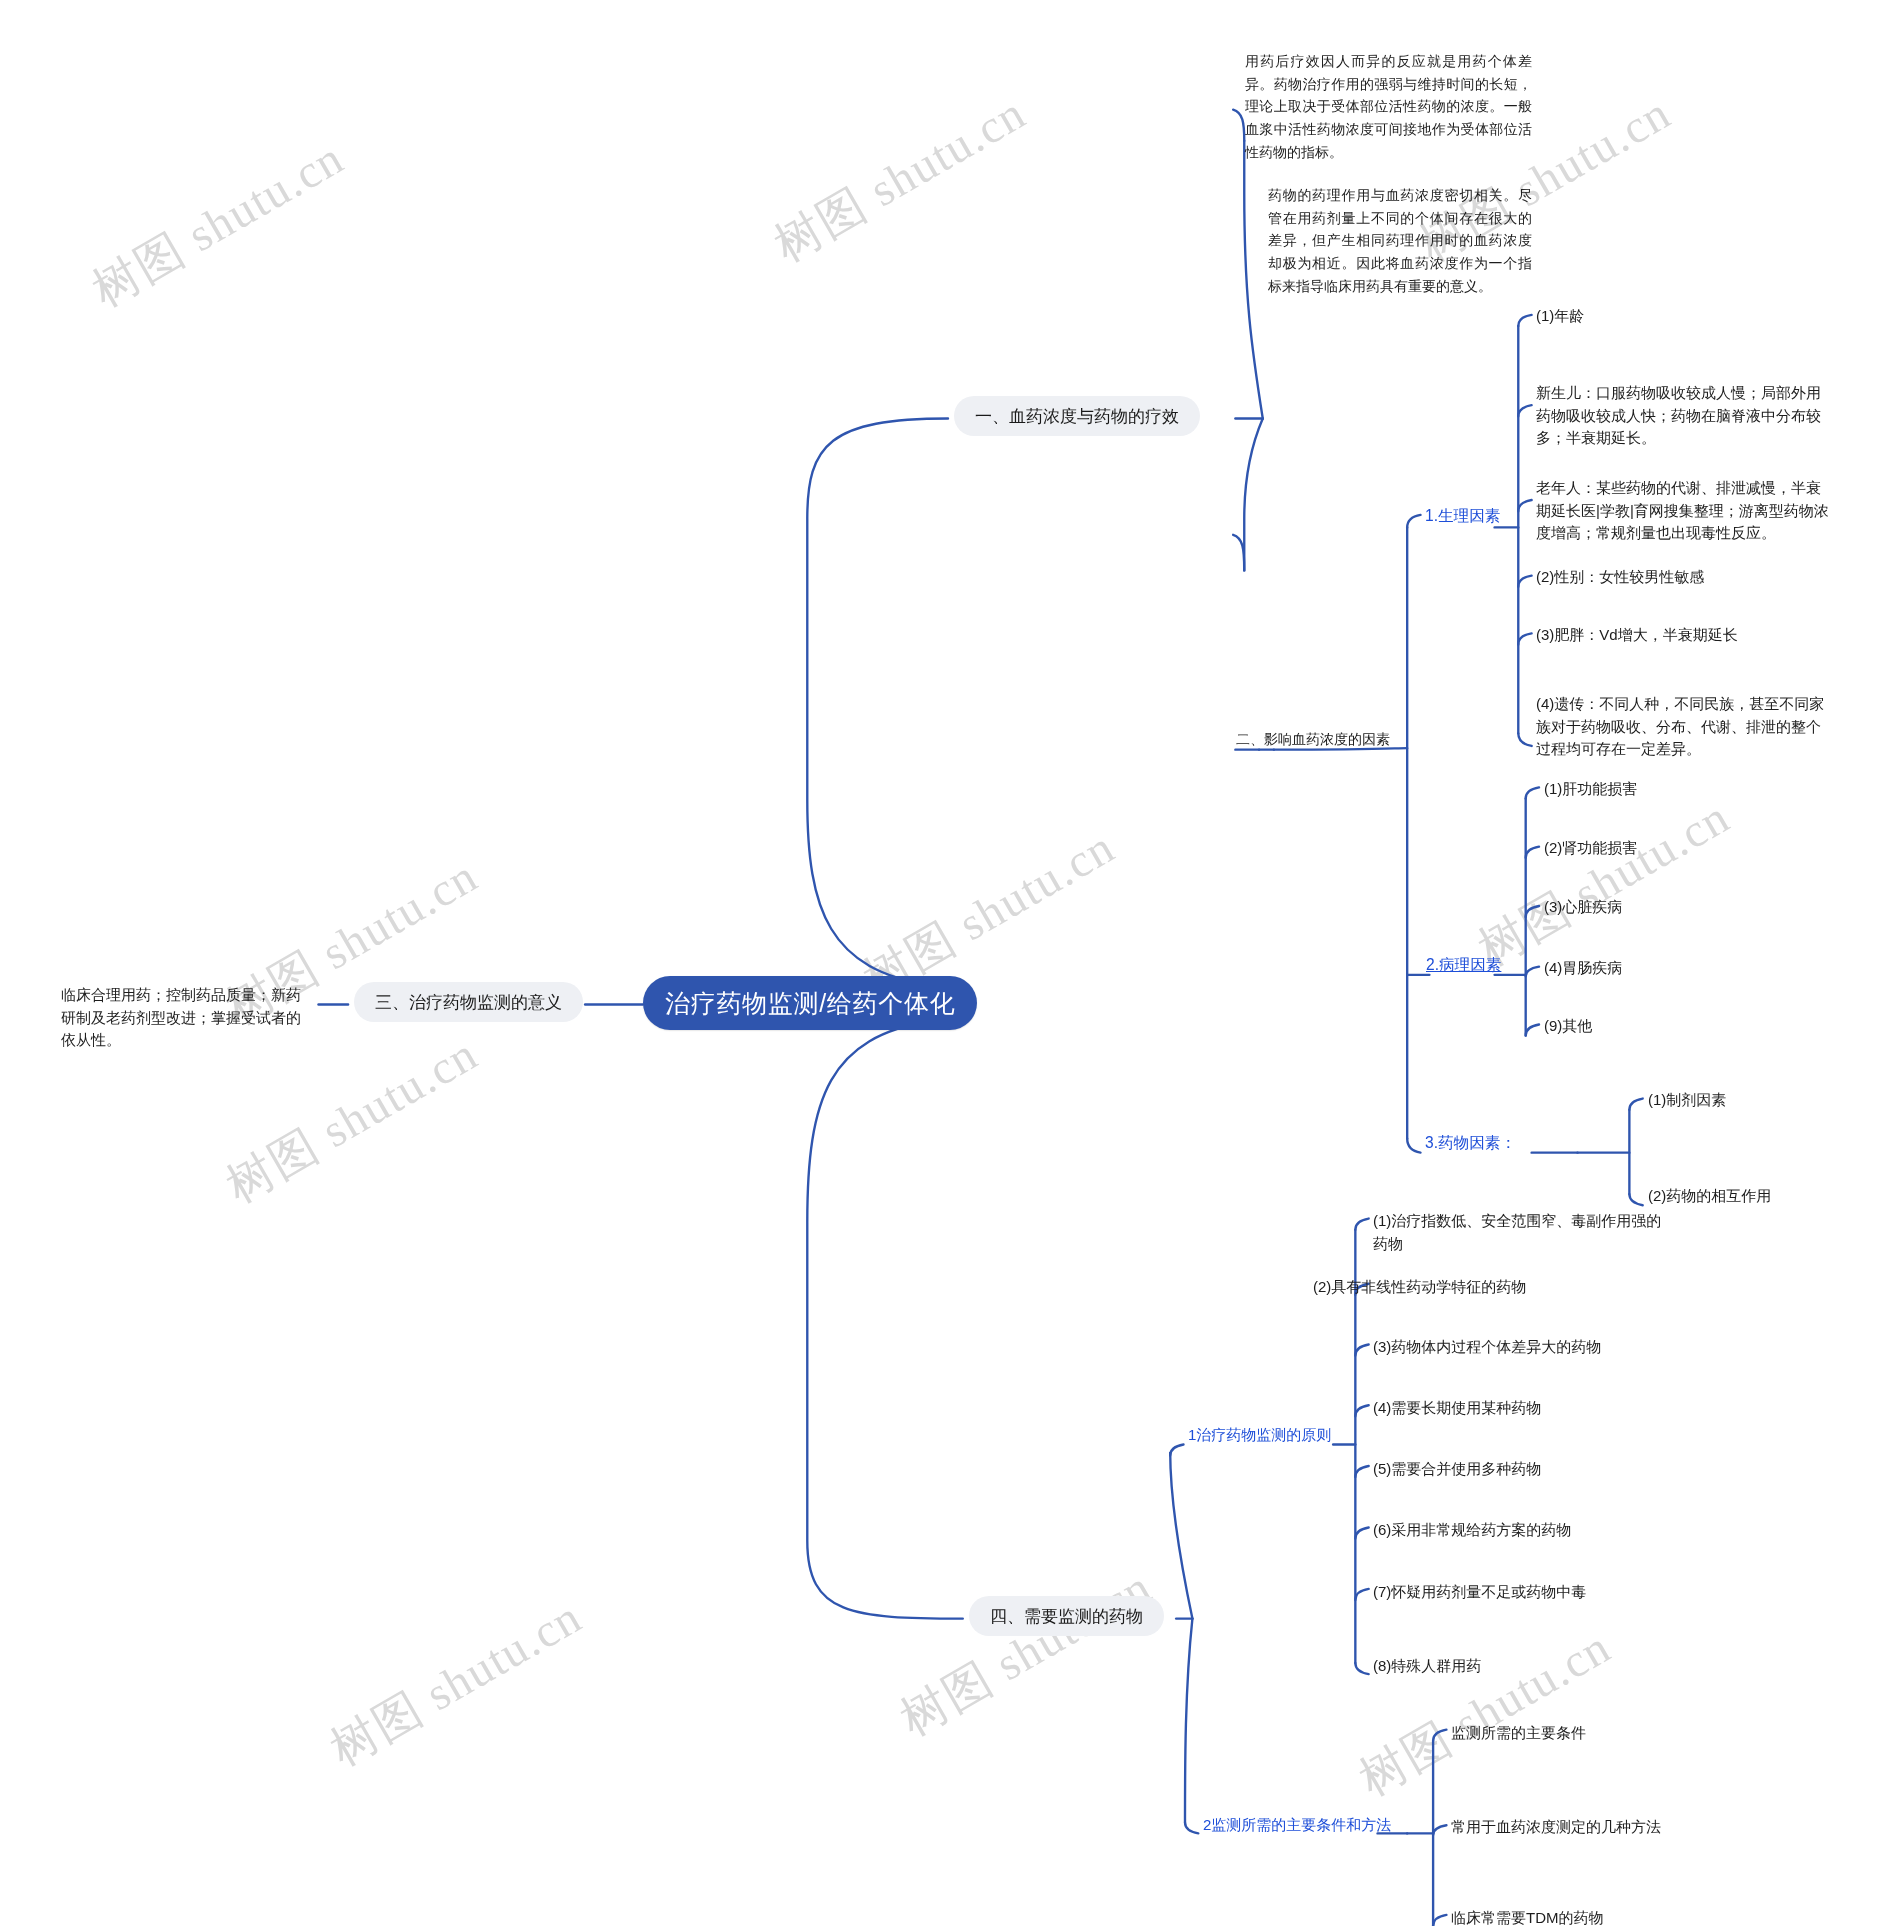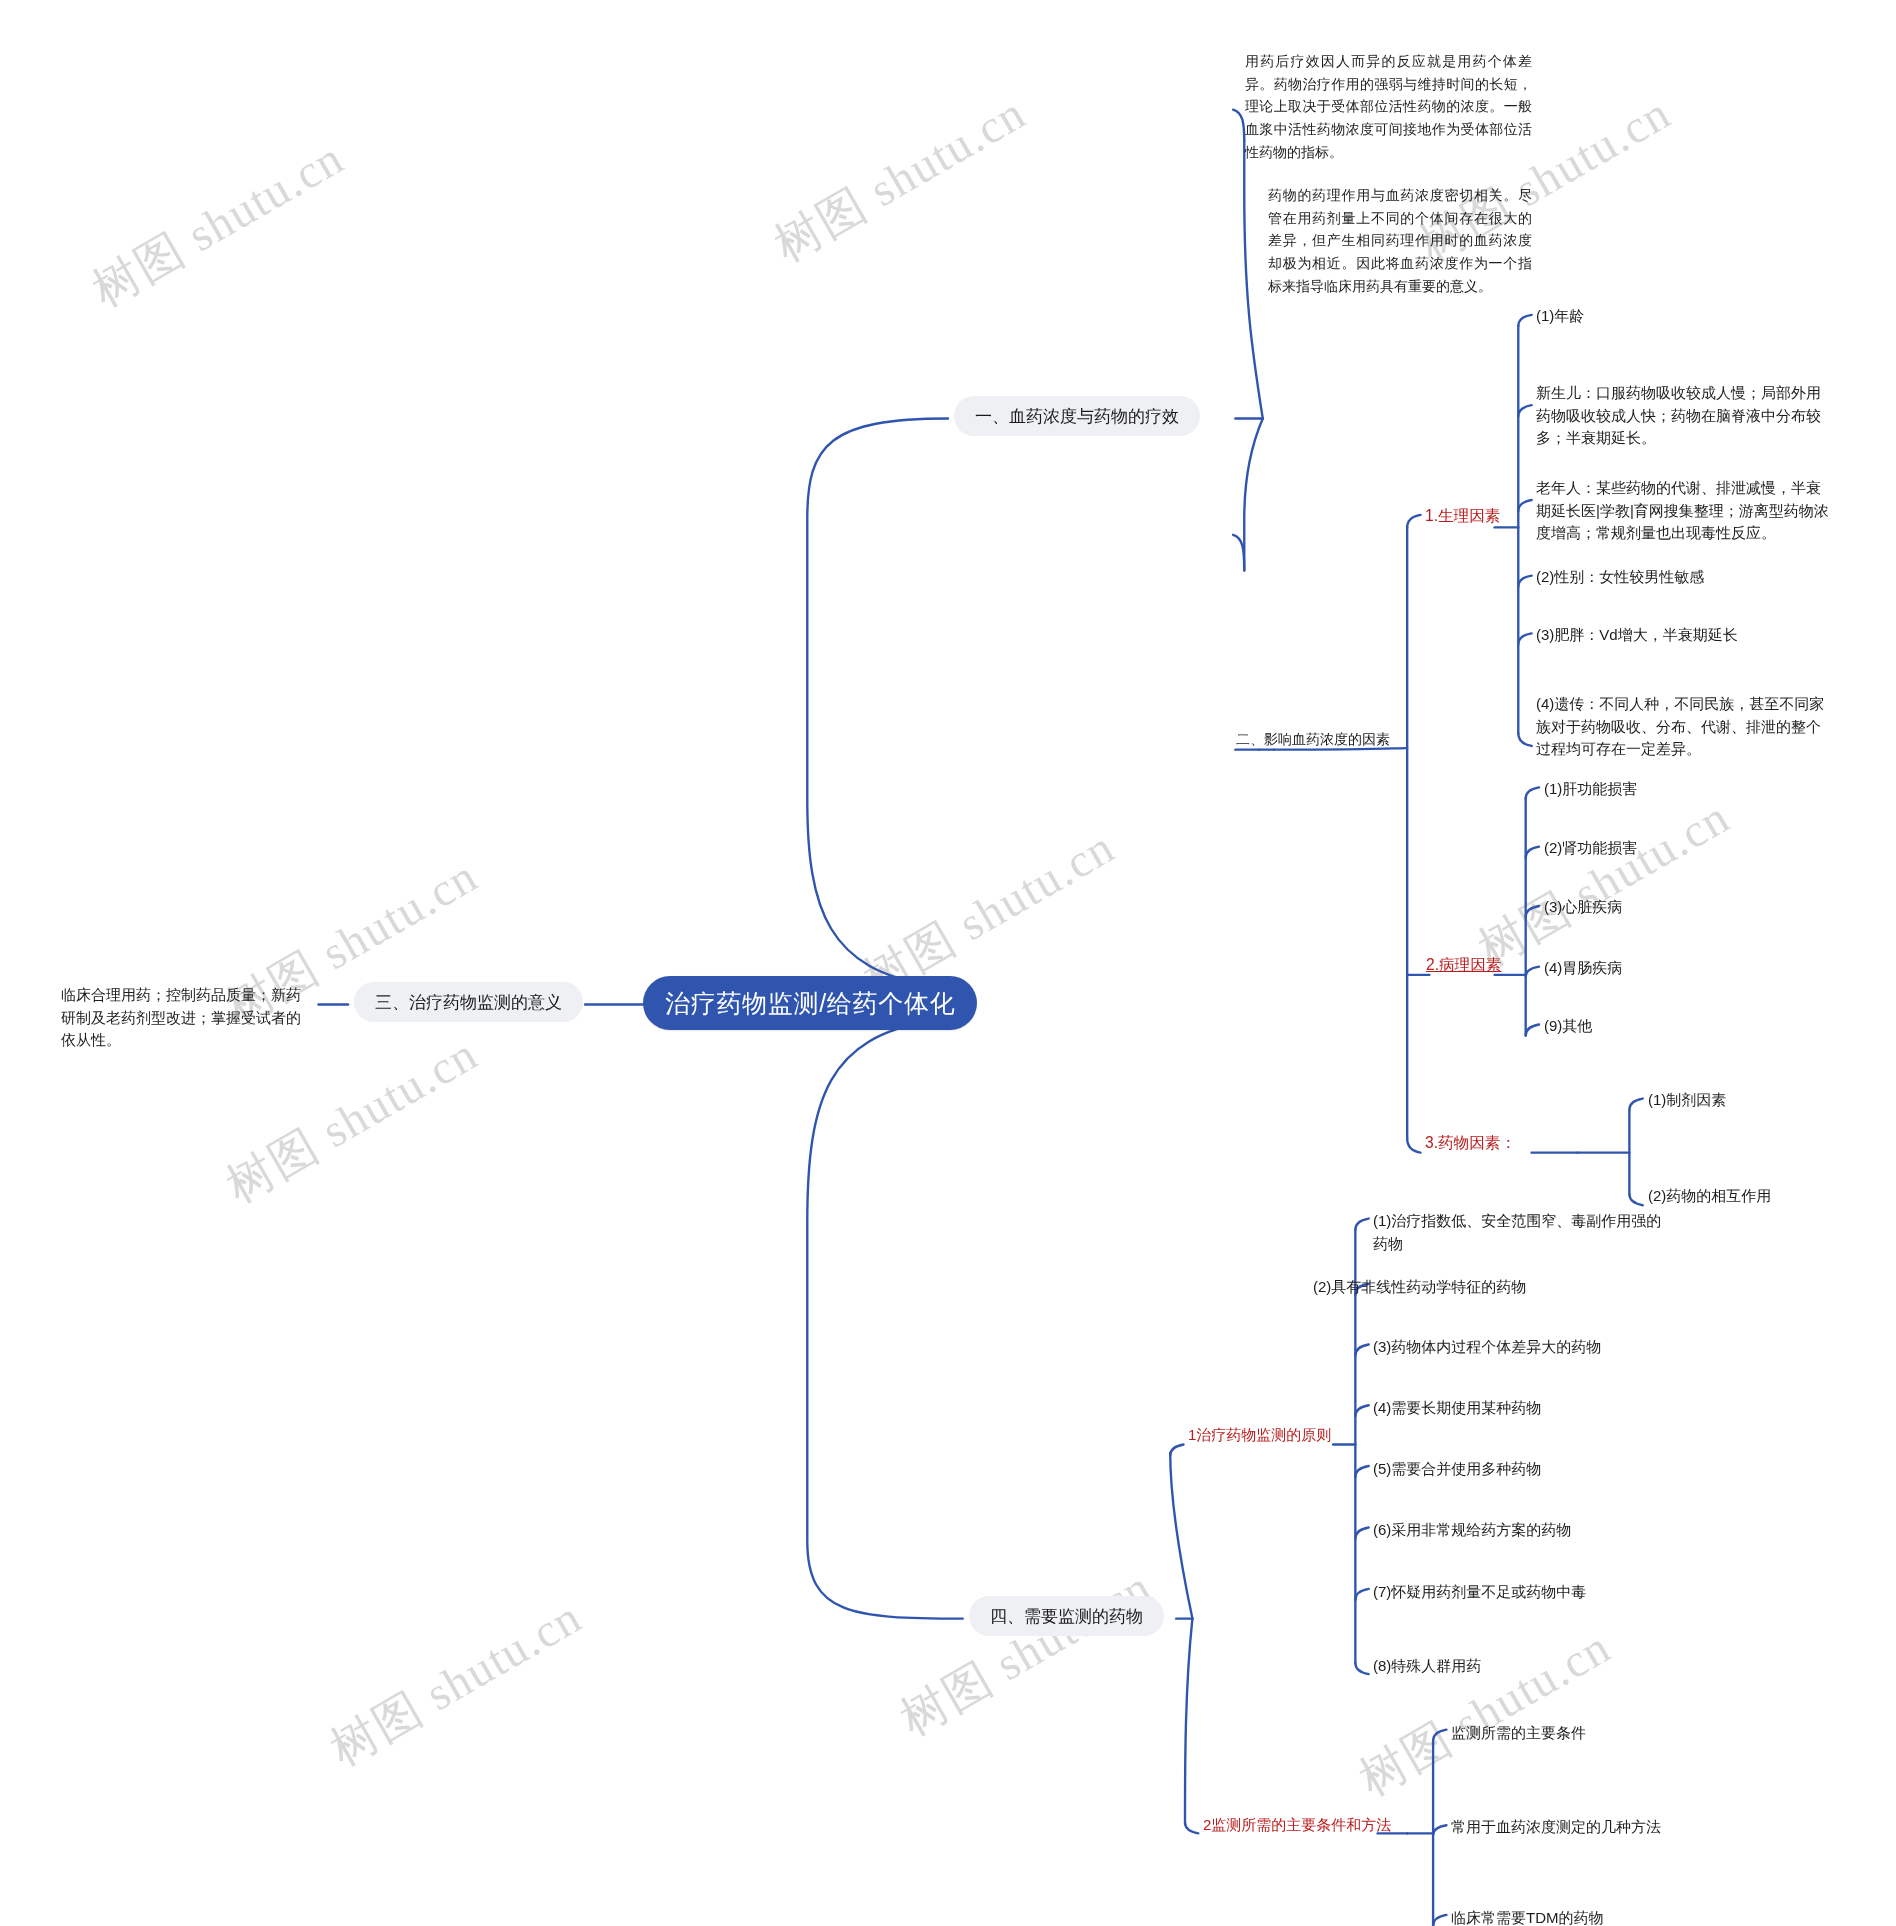--- a/index.html
+++ b/index.html
@@ -77,21 +77,21 @@
   .leaf-node.wrap {
     white-space: normal;
   }
   .para-node {
     color: #1d1d1d;
     font-size: 14px;
     line-height: 1.62;
     text-align: justify;
   }
   .mid-node {
-    color: #b91c1c;
+    color: #1d4ed8;
     font-size: 15.6px;
     line-height: 1.4;
     white-space: nowrap;
   }
 </style>
 </head>
 <body>
 
 <div id="canvas">
 

